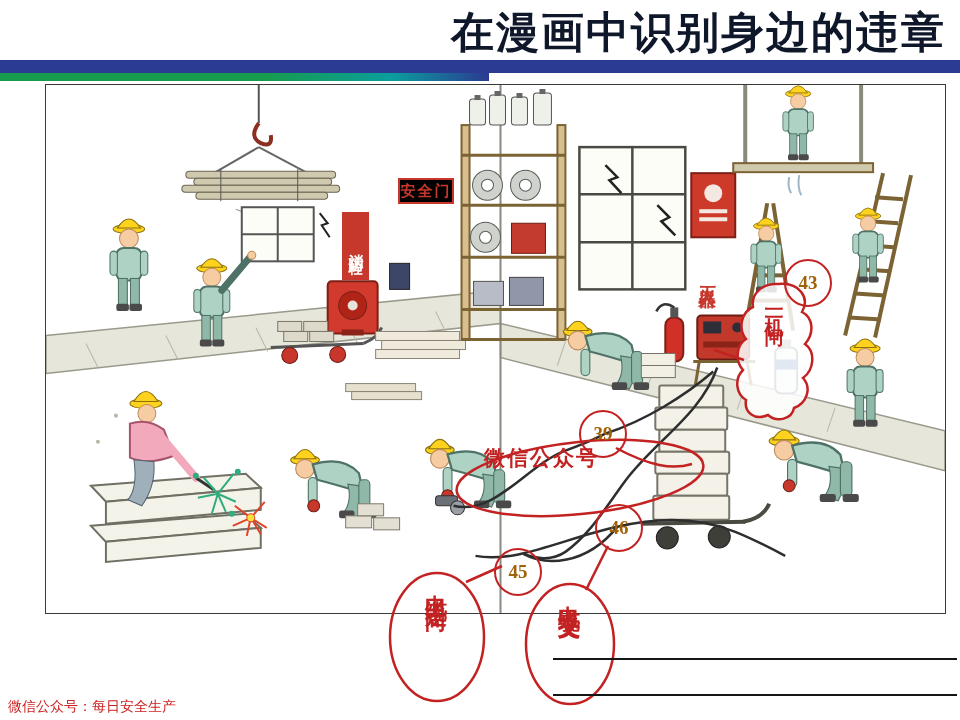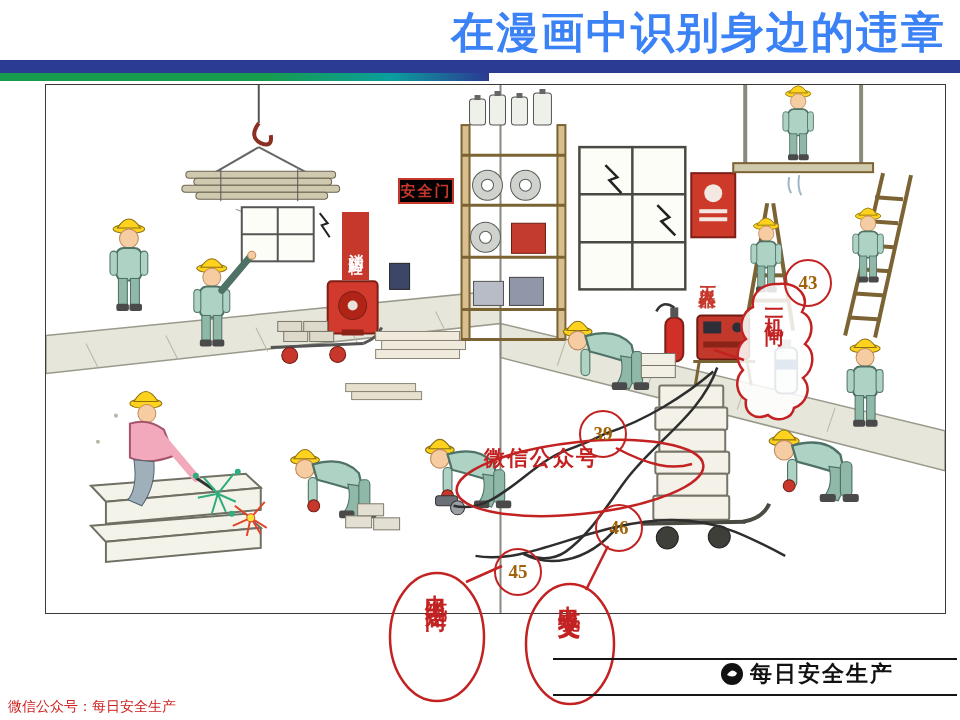--- a/index.html
+++ b/index.html
@@ -1,19 +1,19 @@
 <!DOCTYPE html>
 <html><head>
 <meta charset="utf-8">
 <style>
   html,body{margin:0;padding:0;background:#888;}
   .slide{position:relative;width:960px;height:720px;background:#fff;overflow:hidden;
          font-family:"Liberation Sans",sans-serif;}
   .title{position:absolute;right:14px;top:4px;font-size:43px;font-weight:bold;
-         letter-spacing:2px;color:#3b82f6;font-family:"Liberation Serif",serif;white-space:nowrap;}
+         letter-spacing:2px;color:#0f172a;font-family:"Liberation Serif",serif;white-space:nowrap;}
   .bar-blue{position:absolute;left:0;top:60px;width:960px;height:13px;background:#2b3a92;}
   .bar-green{position:absolute;left:0;top:73px;width:489px;height:8px;
              background:linear-gradient(90deg,#169b4e 0%,#169b4e 55%,#0b9e9e 80%,#2b3a92 100%);}
   .frame{position:absolute;left:45px;top:84px;width:899px;height:528px;border:1px solid #3a3a3a;
          background:#fff;overflow:hidden;}
   
   .sign-door{position:absolute;left:398px;top:178px;width:52px;height:22px;background:#000000;
              border:2px solid #c5382b;color:#c5382b;font-weight:bold;font-size:15px;
              display:flex;align-items:center;justify-content:center;letter-spacing:2px;z-index:3;}
   .sign-hydrant{position:absolute;left:342px;top:212px;width:27px;height:68px;background:#c5382b;
@@ -394,21 +394,14 @@
   </div>
 
   <div class="ann-label lbl43 vtext">一机一闸</div>
   <div class="ann-label lbl44">微信公众号</div>
   <div class="ann-label lbl45 vtext">电缆走向</div>
   <div class="ann-label lbl46 vtext">电缆交叉</div>
 
   <div class="footer-left">微信公众号：每日安全生产</div>
   <div class="rule" style="top:658px;"></div>
   <div class="rule" style="top:694px;"></div>
-  <div class="brand">
-    <svg width="24" height="24">
-      <circle cx="12" cy="12" r="11" fill="#111"></circle>
-      <path d="M7,13 q5,-8 10,-2 q-2,6 -10,2" fill="#fff"></path>
-    </svg>
-    <span class="brand-text">每日安全生产</span>
-  </div>
 
 </div>
 
 </body></html>

